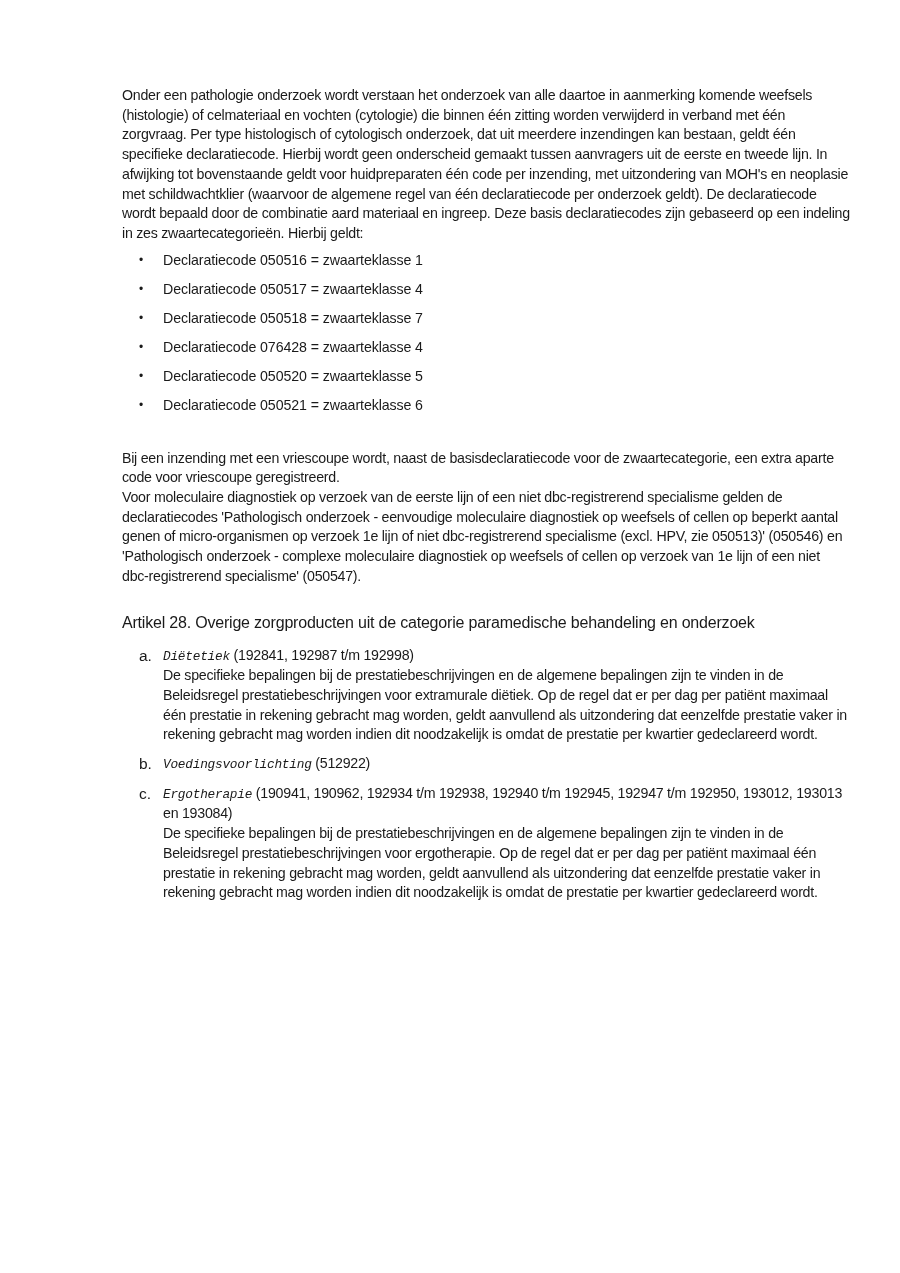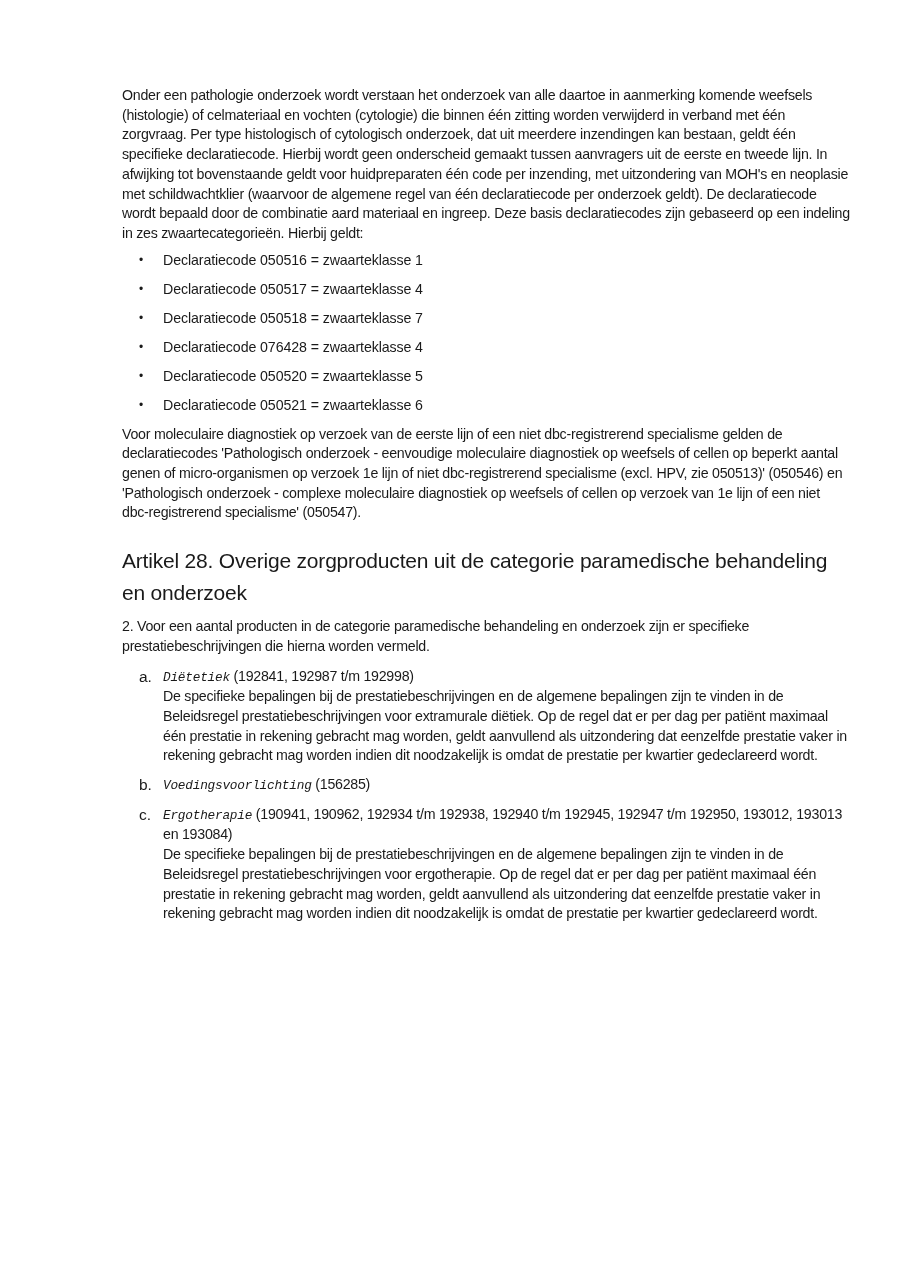--- a/index.html
+++ b/index.html
@@ -14,21 +14,21 @@
     .bullets { list-style: none; margin: 7px 0 0 0; padding: 0; }
     .bullets li {
       position: relative; padding-left: 41px; font-size: 14.2px;
       line-height: 19.7px; height: 29px; letter-spacing: -0.1px;
     }
     .bullets li .dot {
       position: absolute; left: 17px; top: 0; font-size: 12px;
     }
     .p2 { margin-top: 24px; }
     .heading {
-      font-size: 21px; line-height: 32px; font-weight: normal;
+      font-size: 16px; line-height: 27px; font-weight: normal;
       margin: 22px 0 0 0; letter-spacing: -0.2px; color: #1a1a1a;
     }
     .p3 { margin-top: 14px; }
     .p4 { margin-top: 8px; }
     .alpha { margin: 10px 0 0 0; padding: 0; list-style: none; }
     .alpha li { position: relative; padding-left: 41px; margin-bottom: 9px; }
     .alpha li .marker {
       position: absolute; left: 17px; top: 1px; font-size: 15.5px;
     }
     .alpha .title-line { font-size: 14.2px; line-height: 19.7px; letter-spacing: -0.25px; }
@@ -47,35 +47,35 @@
 
   <ul class="bullets">
     <li><span class="dot">•</span><span>Declaratiecode 050516 = zwaarteklasse 1</span></li>
     <li><span class="dot">•</span><span>Declaratiecode 050517 = zwaarteklasse 4</span></li>
     <li><span class="dot">•</span><span>Declaratiecode 050518 = zwaarteklasse 7</span></li>
     <li><span class="dot">•</span><span>Declaratiecode 076428 = zwaarteklasse 4</span></li>
     <li><span class="dot">•</span><span>Declaratiecode 050520 = zwaarteklasse 5</span></li>
     <li><span class="dot">•</span><span>Declaratiecode 050521 = zwaarteklasse 6</span></li>
   </ul>
 
+  <p class="para p2">Bij een inzending met een vriescoupe wordt, naast de basisdeclaratiecode voor de zwaartecategorie, een extra aparte code voor vriescoupe geregistreerd.</p>
   <p class="para">Voor moleculaire diagnostiek op verzoek van de eerste lijn of een niet dbc-registrerend specialisme gelden de declaratiecodes 'Pathologisch onderzoek - eenvoudige moleculaire diagnostiek op weefsels of cellen op beperkt aantal genen of micro-organismen op verzoek 1e lijn of niet dbc-registrerend specialisme (excl. HPV, zie 050513)' (050546) en 'Pathologisch onderzoek - complexe moleculaire diagnostiek op weefsels of cellen op verzoek van 1e lijn of een niet dbc-registrerend specialisme' (050547).</p>
 
   <h2 class="heading">Artikel 28. Overige zorgproducten uit de categorie paramedische behandeling en onderzoek</h2>
 
-  <p class="para p4">2. Voor een aantal producten in de categorie paramedische behandeling en onderzoek zijn er specifieke prestatiebeschrijvingen die hierna worden vermeld.</p>
 
   <ol class="alpha">
     <li>
       <span class="marker">a.</span>
       <div class="title-line"><em>Diëtetiek</em><span> (192841, 192987 t/m 192998)</span></div>
       <p class="para">De specifieke bepalingen bij de prestatiebeschrijvingen en de algemene bepalingen zijn te vinden in de Beleidsregel prestatiebeschrijvingen voor extramurale diëtiek. Op de regel dat er per dag per patiënt maximaal één prestatie in rekening gebracht mag worden, geldt aanvullend als uitzondering dat eenzelfde prestatie vaker in rekening gebracht mag worden indien dit noodzakelijk is omdat de prestatie per kwartier gedeclareerd wordt.</p>
     </li>
     <li>
       <span class="marker">b.</span>
-      <div class="title-line"><em>Voedingsvoorlichting</em><span> (156285)</span></div>
+      <div class="title-line"><em>Voedingsvoorlichting</em><span> (512922)</span></div>
     </li>
     <li>
       <span class="marker">c.</span>
       <div class="title-line"><em>Ergotherapie</em><span> (190941, 190962, 192934 t/m 192938, 192940 t/m 192945, 192947 t/m 192950, 193012, 193013 en 193084)</span></div>
       <p class="para">De specifieke bepalingen bij de prestatiebeschrijvingen en de algemene bepalingen zijn te vinden in de Beleidsregel prestatiebeschrijvingen voor ergotherapie. Op de regel dat er per dag per patiënt maximaal één prestatie in rekening gebracht mag worden, geldt aanvullend als uitzondering dat eenzelfde prestatie vaker in rekening gebracht mag worden indien dit noodzakelijk is omdat de prestatie per kwartier gedeclareerd wordt.</p>
     </li>
   </ol>
 </div>
 
 <div class="footer">

